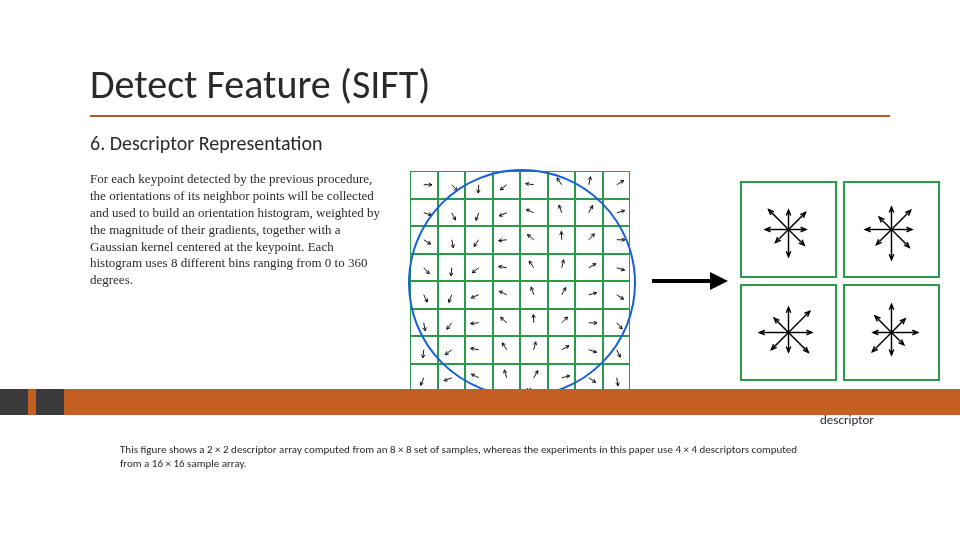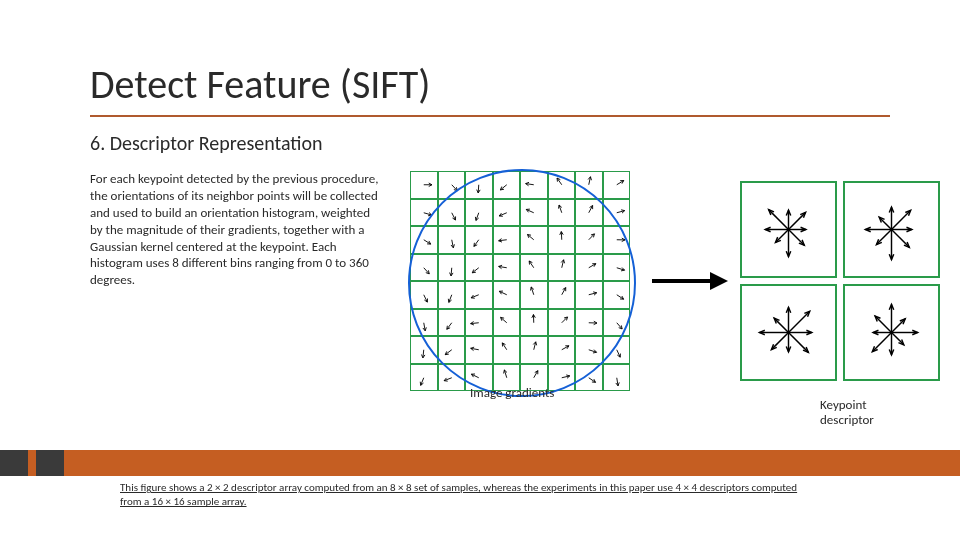--- a/index.html
+++ b/index.html
@@ -1,40 +1,40 @@
 <!DOCTYPE html>
 <html><head>
 <meta charset="utf-8">
 <style>
   html, body { margin:0; padding:0; width:960px; height:540px; background:#fff;
     font-family:"Segoe UI",Calibri,Arial,sans-serif; color:#2a2a2a; }
-  .slide { position:relative; width:960px; height:476px; box-sizing:border-box;
+  .slide { position:relative; width:960px; height:415px; box-sizing:border-box;
     padding:60px 70px 0 90px; }
   .title { font-size:40px; font-weight:400; margin:0 0 6px 0; color:#2a2a2a;}
   .title-underline { height:2px; background:#b05a2e; margin:0 0 14px 0; width:100%; }
   .subtitle { font-size:20px; margin:0 0 16px 0; font-weight:500;}
   .row { display:flex; align-items:flex-start; }
-  .paragraph { width:290px; font-size:13px; line-height:1.3; margin-right:20px;}
+  .paragraph { width:290px; font-size:13px; line-height:1.3; margin-right:20px;font-family:Liberation Serif, serif;}
   .figure-area { flex:1; position:relative; height:230px; }
   .grid { position:absolute; left:10px; top:0; width:220px; height:220px;
     display:grid; grid-template-columns:repeat(8,1fr);
     grid-template-rows:repeat(8,1fr); }
   .grid .cell { border:1px solid #2a9b4a; position:relative; }
   .cell svg { position:absolute; inset:0; }
   .bigcircle { position:absolute; left:8px; top:-2px; width:224px; height:224px;
     border-radius:50%; border:2px solid #1560d6; }
   .arrow-between { position:absolute; left:250px; top:95px; width:80px; height:30px; }
   .descriptor { position:absolute; left:340px; top:10px; width:200px; height:200px;
     display:grid; grid-template-columns:1fr 1fr; grid-template-rows:1fr 1fr; gap:6px;}
   .dcell { border:2px solid #2a9b4a; position:relative; }
   .dcell svg { position:absolute; inset:0; }
   .caption-l { position:absolute; left:70px; top:214px; font-size:13px; }
   .caption-r { position:absolute; left:372px; top:226px; font-size:13px;padding-left:48px; }
-  .footnote { font-size:11px; line-height:1.3; margin-top:80px; margin-left:30px;
-    width:700px;text-decoration:underline;}
+  .footnote { font-size:11px; line-height:1.3; margin-top:42px; margin-left:30px;
+    width:700px;}
   .bottom-bar { position:absolute; left:0; bottom:0; width:960px; height:26px;
     background:#c55e22; display:flex; align-items:center; }
   .bottom-bar .dark { width:28px; height:26px; background:#3a3a3a; }
   .bottom-bar .gap { width:8px; }
 </style>
 </head>
 <body>
 
 <div class="slide">
 

